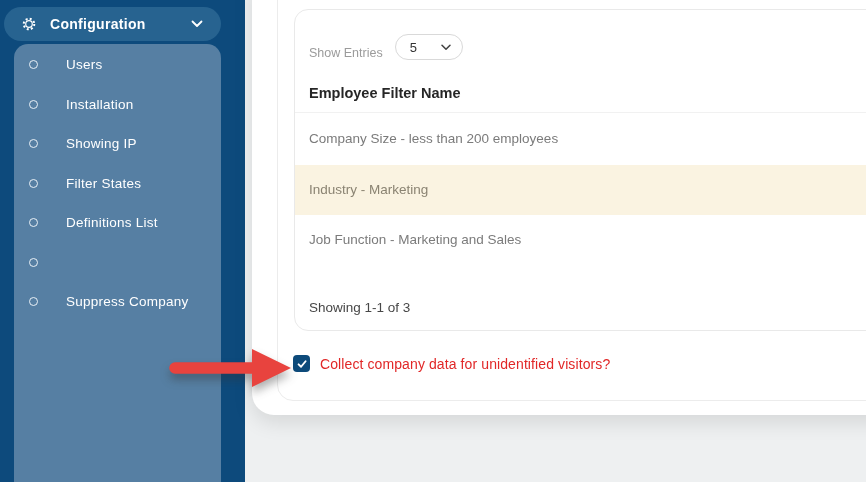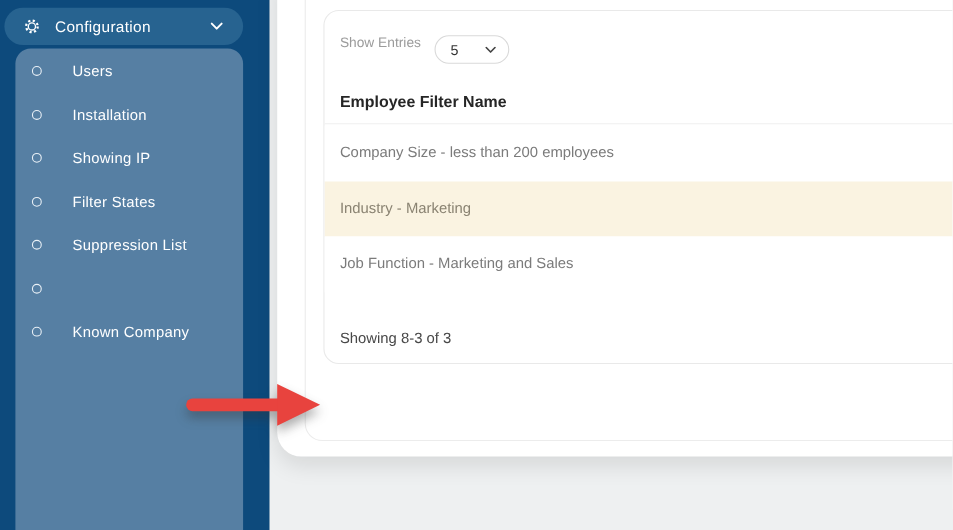--- a/index.html
+++ b/index.html
@@ -10,21 +10,21 @@
   }
 
   
   .sidebar { position:absolute; left:0; top:0; width:245px; height:482px; background:#0d4a7c; }
   .config-header {
     position:absolute; left:4px; top:7px; width:217px; height:34px;
     background:#276390; border-radius:17px; display:flex; align-items:center;
     color:#fff; cursor:pointer;
   }
   .config-header .gear { margin-left:17px; display:flex; align-items:center; }
-  .config-header .cfg-label { margin-left:13px; font-size:14px; font-weight:normal; letter-spacing:.3px; }
+  .config-header .cfg-label { margin-left:13px; font-size:14px; font-weight:bold; letter-spacing:.3px; }
   .config-header .chev { position:absolute; right:18px; display:flex; align-items:center; }
   .submenu {
     position:absolute; left:14px; top:44px; width:207px; height:460px;
     background:#567fa3; border-radius:14px;
     padding-top:1px;
   }
   .side-item {
     position:relative; height:39.5px; display:flex; align-items:center; cursor:pointer;
   }
   .side-item .bullet {
@@ -46,21 +46,21 @@
   }
   .middle-panel {
     position:absolute; left:32px; top:-20px; width:920px; height:421px;
     background:#fff; border:1px solid #ececec; border-radius:16px;
   }
   .inner-card {
     position:absolute; left:49px; top:9px; width:920px; height:322px;
     background:#fff; border:1px solid #e9e9e9; border-radius:14px; overflow:hidden;
   }
 
-  .entries-row { position:absolute; left:14px; top:22px; height:28px; display:flex; align-items:flex-start; }
+  .entries-row { position:absolute; left:14px; top:22px; height:28px; display:flex; align-items:flex-end; }
   .entries-label { color:#9b9b9b; font-size:12.5px; }
   .entries-select {
     margin-left:12px; width:68px; height:26px; border:1px solid #d9d9d9; border-radius:13px;
     display:inline-flex; align-items:center; justify-content:space-between;
     padding:0 11px 0 14px; cursor:pointer; background:#fff;
   }
   .entries-value { font-size:13px; color:#333; }
 
   .table-header {
     position:absolute; left:0; top:64px; width:100%; height:39px; line-height:39px;
@@ -120,28 +120,28 @@
       <div class="side-item">
         <span class="bullet"></span>
         <span class="lbl">Showing IP</span>
       </div>
       <div class="side-item">
         <span class="bullet"></span>
         <span class="lbl">Filter States</span>
       </div>
       <div class="side-item">
         <span class="bullet"></span>
-        <span class="lbl">Suppression List</span>
+        <span class="lbl">Definitions List</span>
       </div>
       <div class="side-item">
         <span class="bullet"></span>
       </div>
       <div class="side-item">
         <span class="bullet"></span>
-        <span class="lbl">Known Company</span>
+        <span class="lbl">Suppress Company</span>
       </div>
     </nav>
   </aside>
 
   <main class="content">
     <div class="outer-card"></div>
     <div class="middle-panel"></div>
 
     <div class="inner-card">
       <div class="entries-row">
@@ -153,23 +153,31 @@
             </svg>
         </span>
       </div>
 
       <div class="table-header">Employee Filter Name</div>
 
       <div class="trow r0">Company Size - less than 200 employees</div>
       <div class="trow r1">Industry - Marketing</div>
       <div class="trow r2">Job Function - Marketing and Sales</div>
 
-      <div class="table-footer">Showing 8-3 of 3</div>
+      <div class="table-footer">Showing 1-1 of 3</div>
     </div>
 
+    <div class="checkbox-row">
+      <span class="checkbox">
+        <svg width="12" height="12" viewBox="0 0 14 14">
+          <polyline points="3,7.4 5.9,10.2 11.2,3.8" fill="none" stroke="#fff" stroke-width="2.2" stroke-linecap="round" stroke-linejoin="round"></polyline>
+        </svg>
+      </span>
+      <span class="checkbox-label">Collect company data for unidentified visitors?</span>
+    </div>
   </main>
 
   <svg class="anno-arrow" width="140" height="60" viewBox="0 0 140 60">
     <path d="M15 28 H96" stroke="#e8433e" stroke-width="11.5" stroke-linecap="round"></path>
     <path d="M92 9 L131 28 L92 47 Z" fill="#e8433e"></path>
   </svg>
 
 </div>
 
 </body></html>

